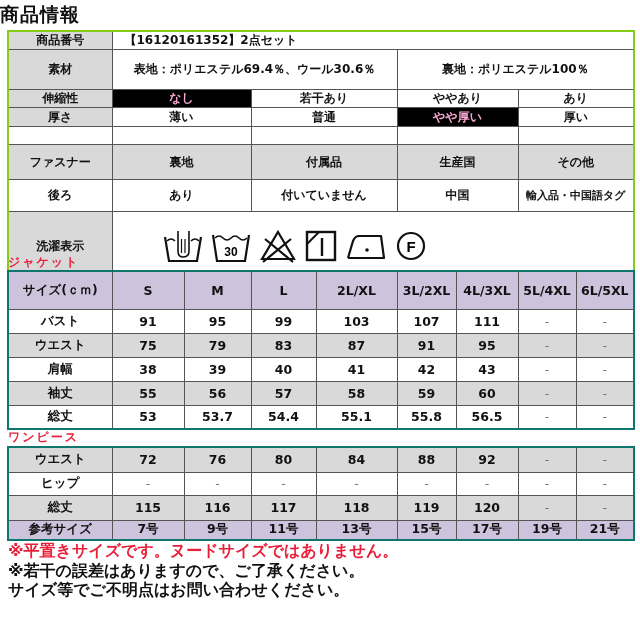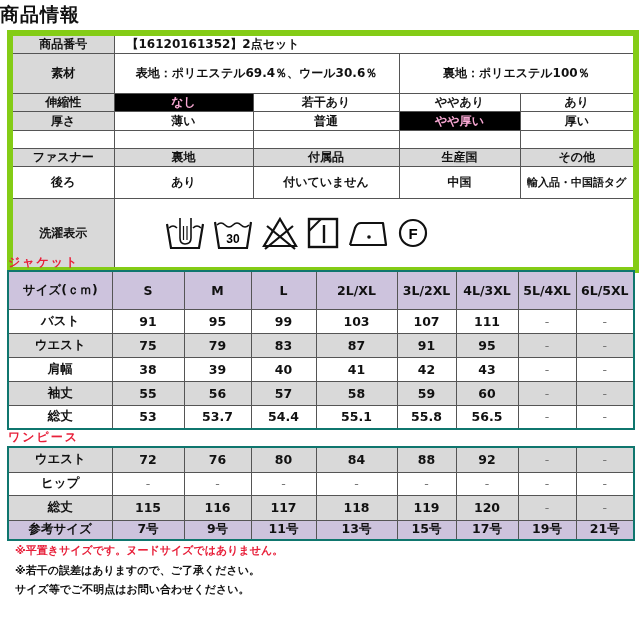--- a/index.html
+++ b/index.html
@@ -1,34 +1,34 @@
 <!DOCTYPE html>
 <html><head>
 <meta charset="utf-8">
 <style>
   html,body{margin:0;padding:0;background:#fff;}
   body{width:640px;height:619px;position:relative;overflow:hidden;font-family:"DejaVu Sans","Liberation Sans",sans-serif;color:#111;}
   .title{position:absolute;left:0;top:2px;width:640px;text-align:left;font-size:19px;font-weight:bold;letter-spacing:1px;}
   table{border-collapse:collapse;position:absolute;left:7px;table-layout:fixed;}
   td{border:1px solid #555;text-align:center;font-size:12px;font-weight:bold;padding:0;overflow:hidden;white-space:nowrap;}
-  #info{top:30px;width:626px;border:6px solid #84cc16;}
+  #info{top:30px;width:626px;border:2px solid #84cc16;}
   #info td.lbl{background:#d9d9d9;}
   #info td.sel{background:#000;color:#f9a8d4;}
   #info td.left{text-align:left;padding-left:12px;}
   .section{position:absolute;left:8px;font-size:12px;font-weight:bold;color:#e8203a;letter-spacing:2px;}
   .size{width:626px;border:2px solid #0f766e;}
   .size td{font-size:12.5px;}
   .size tr.hdr td{background:#cdc3dd;}
   .size tr.grey td{background:#d9d9d9;}
   .size tr.white td{background:#fff;}
   .size tr.purple td{background:#cdc3dd;}
   .size td.dash{color:#777;font-weight:normal;}
   #jacket{top:270px;}
   #onepiece{top:446px;}
-  .notes{position:absolute;left:8px;top:541px;font-size:11px;font-weight:bold;line-height:19.5px;margin-left:7px;}
+  .notes{position:absolute;left:8px;top:541px;font-size:16px;font-weight:bold;line-height:19.5px;}
   .notes .red{color:#e8203a;}
   .care{display:flex;align-items:center;gap:8px;padding-left:50px;height:68px;}
   .care svg{display:block;}
 </style>
 </head>
 <body>
 
 <div class="title">商品情報</div>
 
 <table id="info">
@@ -63,21 +63,21 @@
     <td class="sel">やや厚い</td>
     <td>厚い</td>
   </tr>
   <tr style="height:18px">
     <td></td>
         <td></td>
         <td></td>
         <td></td>
         <td></td>
   </tr>
-  <tr style="height:18px">
+  <tr style="height:35px">
     <td class="lbl">ファスナー</td>
     <td class="lbl">裏地</td>
     <td class="lbl">付属品</td>
     <td class="lbl">生産国</td>
     <td class="lbl">その他</td>
   </tr>
   <tr style="height:32px">
     <td>後ろ</td>
     <td>あり</td>
     <td>付いていません</td>

